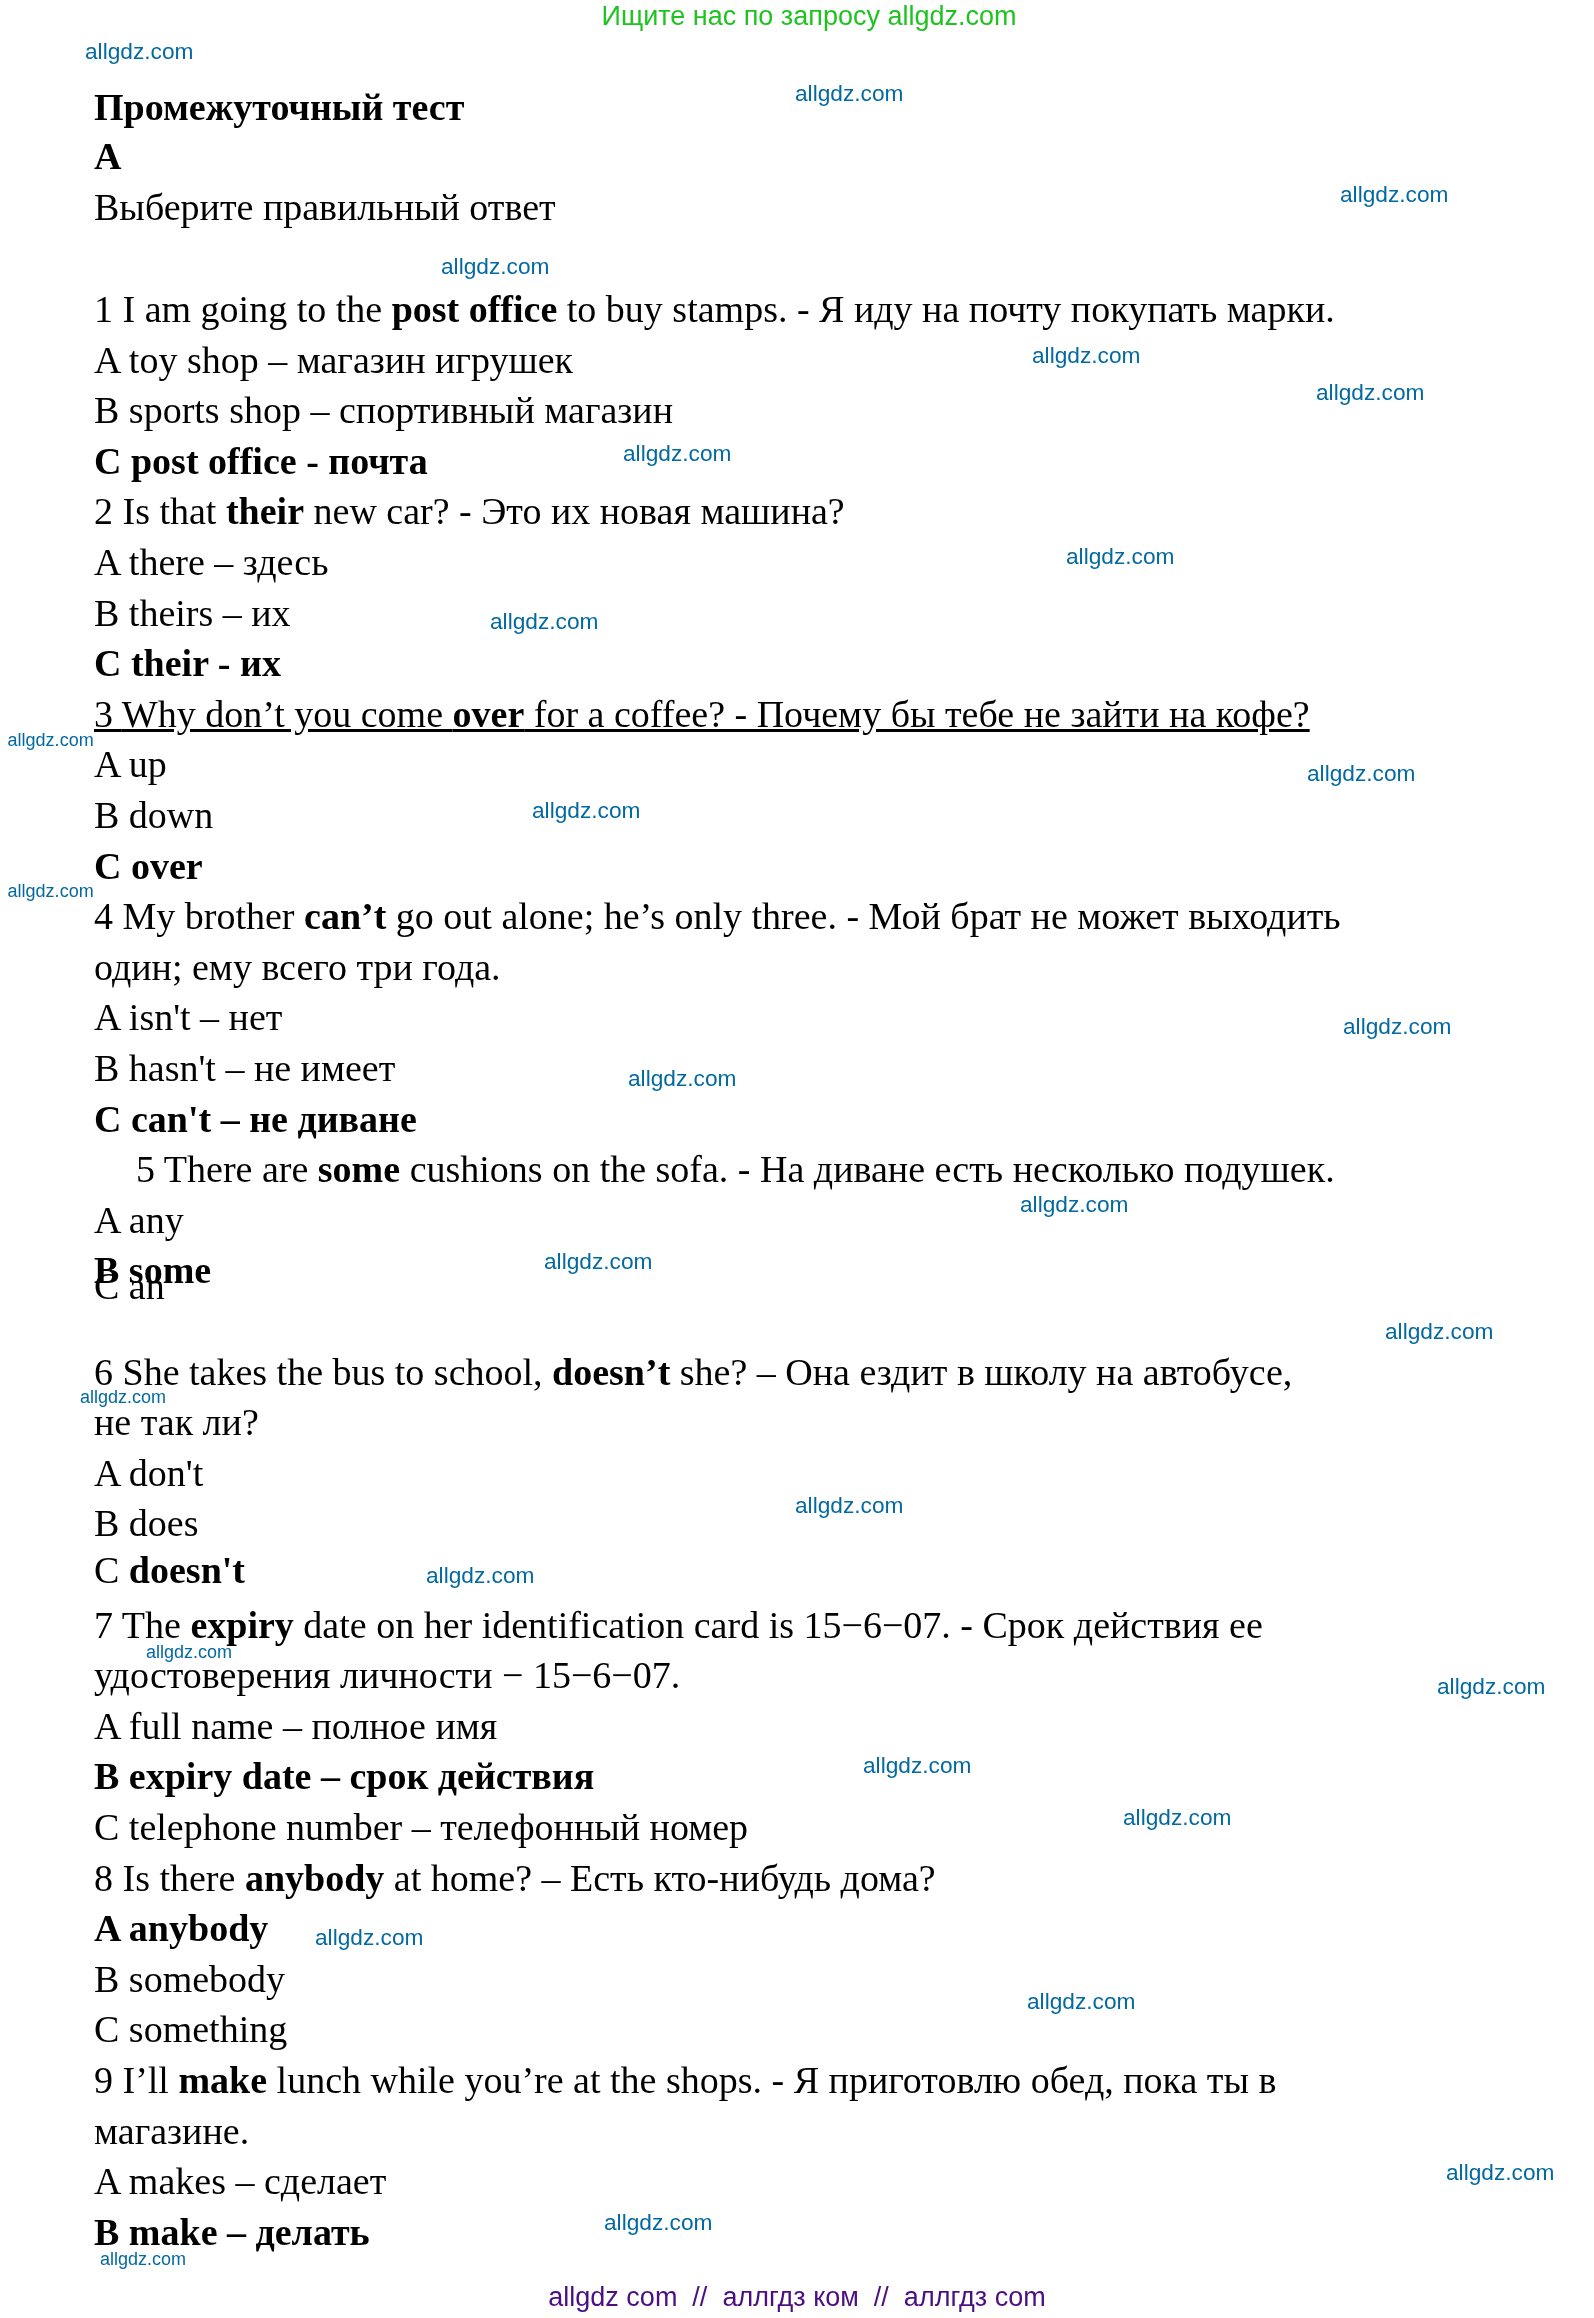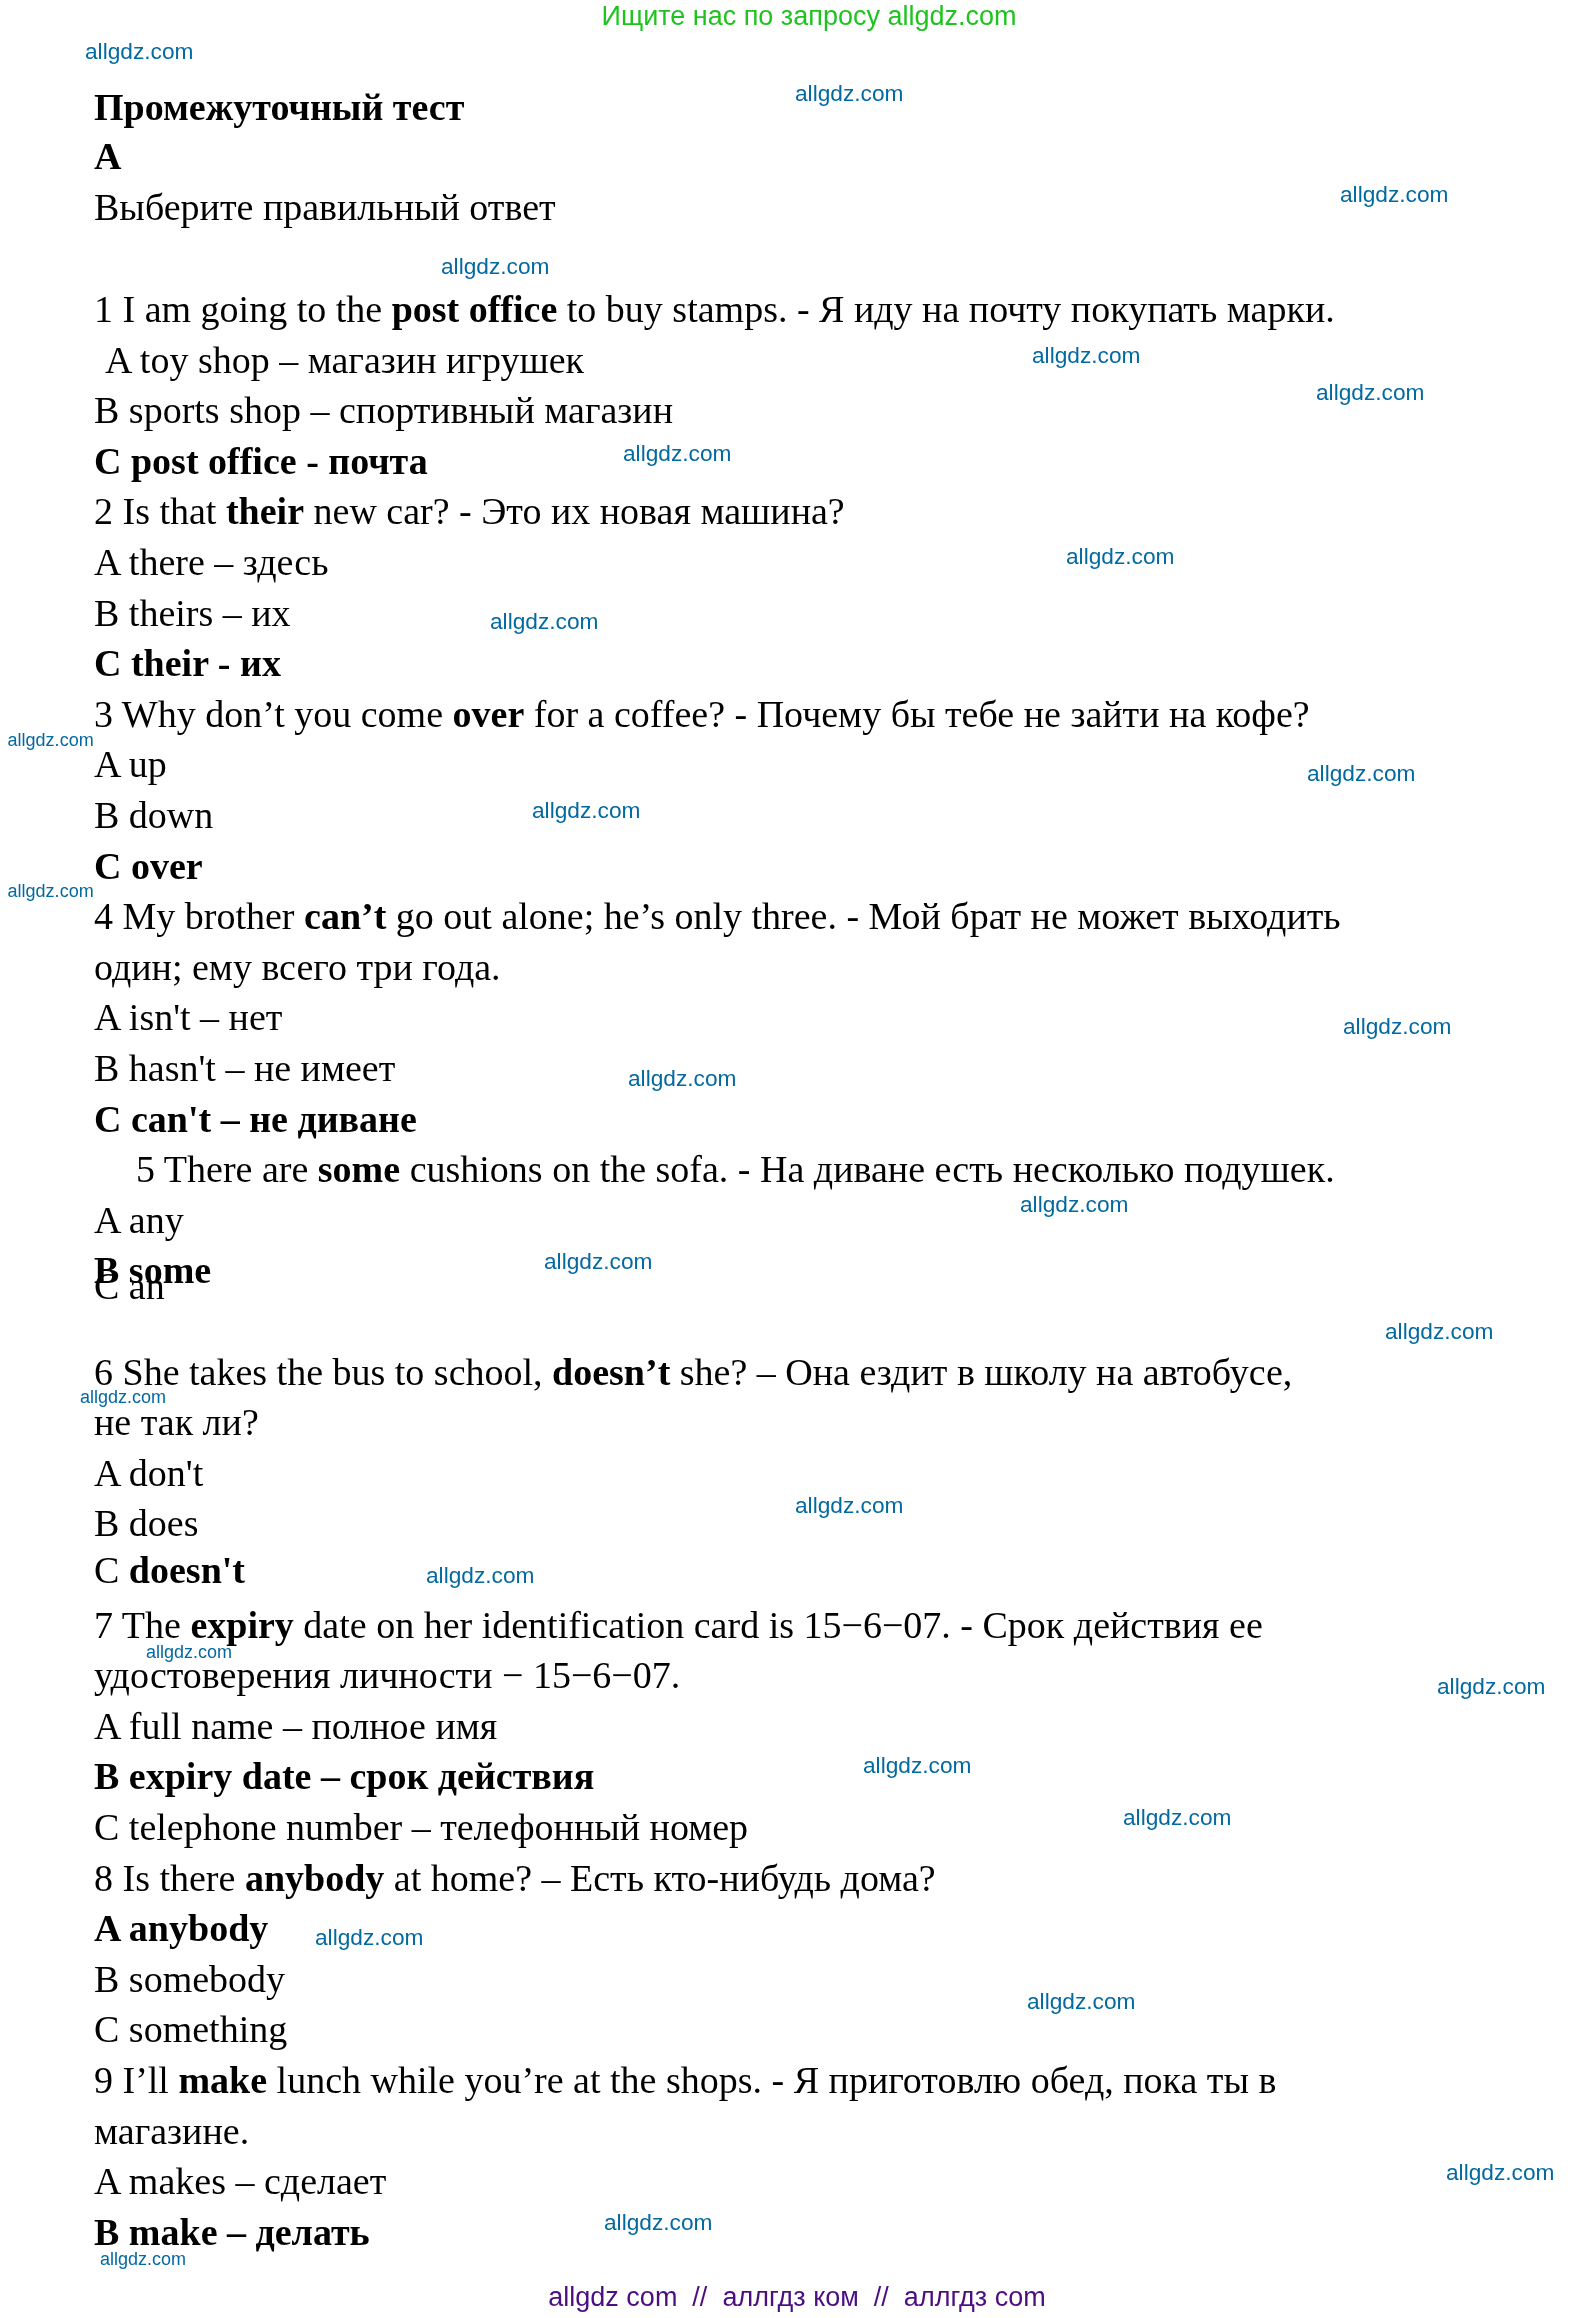--- a/index.html
+++ b/index.html
@@ -64,33 +64,33 @@
 <div class="wm small" style="left:100px; top:2249px;">allgdz.com</div>
 
 <div class="line b" style="top:85px;">Промежуточный тест</div>
 <div class="line b" style="top:134px;">А</div>
 <div class="line" style="top:185px;">Выберите правильный ответ</div>
 
 <div class="line" style="top:287px;">
   <span>1</span>
   <span>I am going to the </span><span class="b">post office</span><span> to buy stamps. - Я иду на почту покупать марки.</span>
 </div>
-<div class="line" style="top:338px;margin-left:11px;"><span>A</span> <span>toy shop – магазин игрушек</span></div>
+<div class="line" style="top:338px;"><span>A</span> <span>toy shop – магазин игрушек</span></div>
 <div class="line" style="top:388px;"><span>B</span> <span>sports shop – спортивный магазин</span></div>
 <div class="line b" style="top:439px;"><span>C</span> <span>post office - почта</span></div>
 
 <div class="line" style="top:489px;">
   <span>2</span>
   <span>Is that </span><span class="b">their</span><span> new car? -  Это их новая машина?</span>
 </div>
 <div class="line" style="top:540px;"><span>A</span> <span>there – здесь</span></div>
 <div class="line" style="top:591px;"><span>B</span> <span>theirs – их</span></div>
 <div class="line b" style="top:641px;"><span>C</span> <span>their - их</span></div>
 
-<div class="line" style="top:692px;">
+<div class="line" style="top:692px;text-decoration:underline;">
   <span>3</span>
   <span>Why don’t you come </span><span class="b">over</span><span> for a coffee?  - Почему бы тебе не зайти на кофе?</span>
 </div>
 <div class="line" style="top:742px;"><span>A</span> <span>up</span></div>
 <div class="line" style="top:793px;"><span>B</span> <span>down</span></div>
 <div class="line b" style="top:844px;"><span>C</span> <span>over</span></div>
 
 <div class="line" style="top:894px;">
   <span>4</span>
   <span>My brother </span><span class="b">can’t</span><span> go out alone; he’s only three. - Мой брат не может выходить</span>

